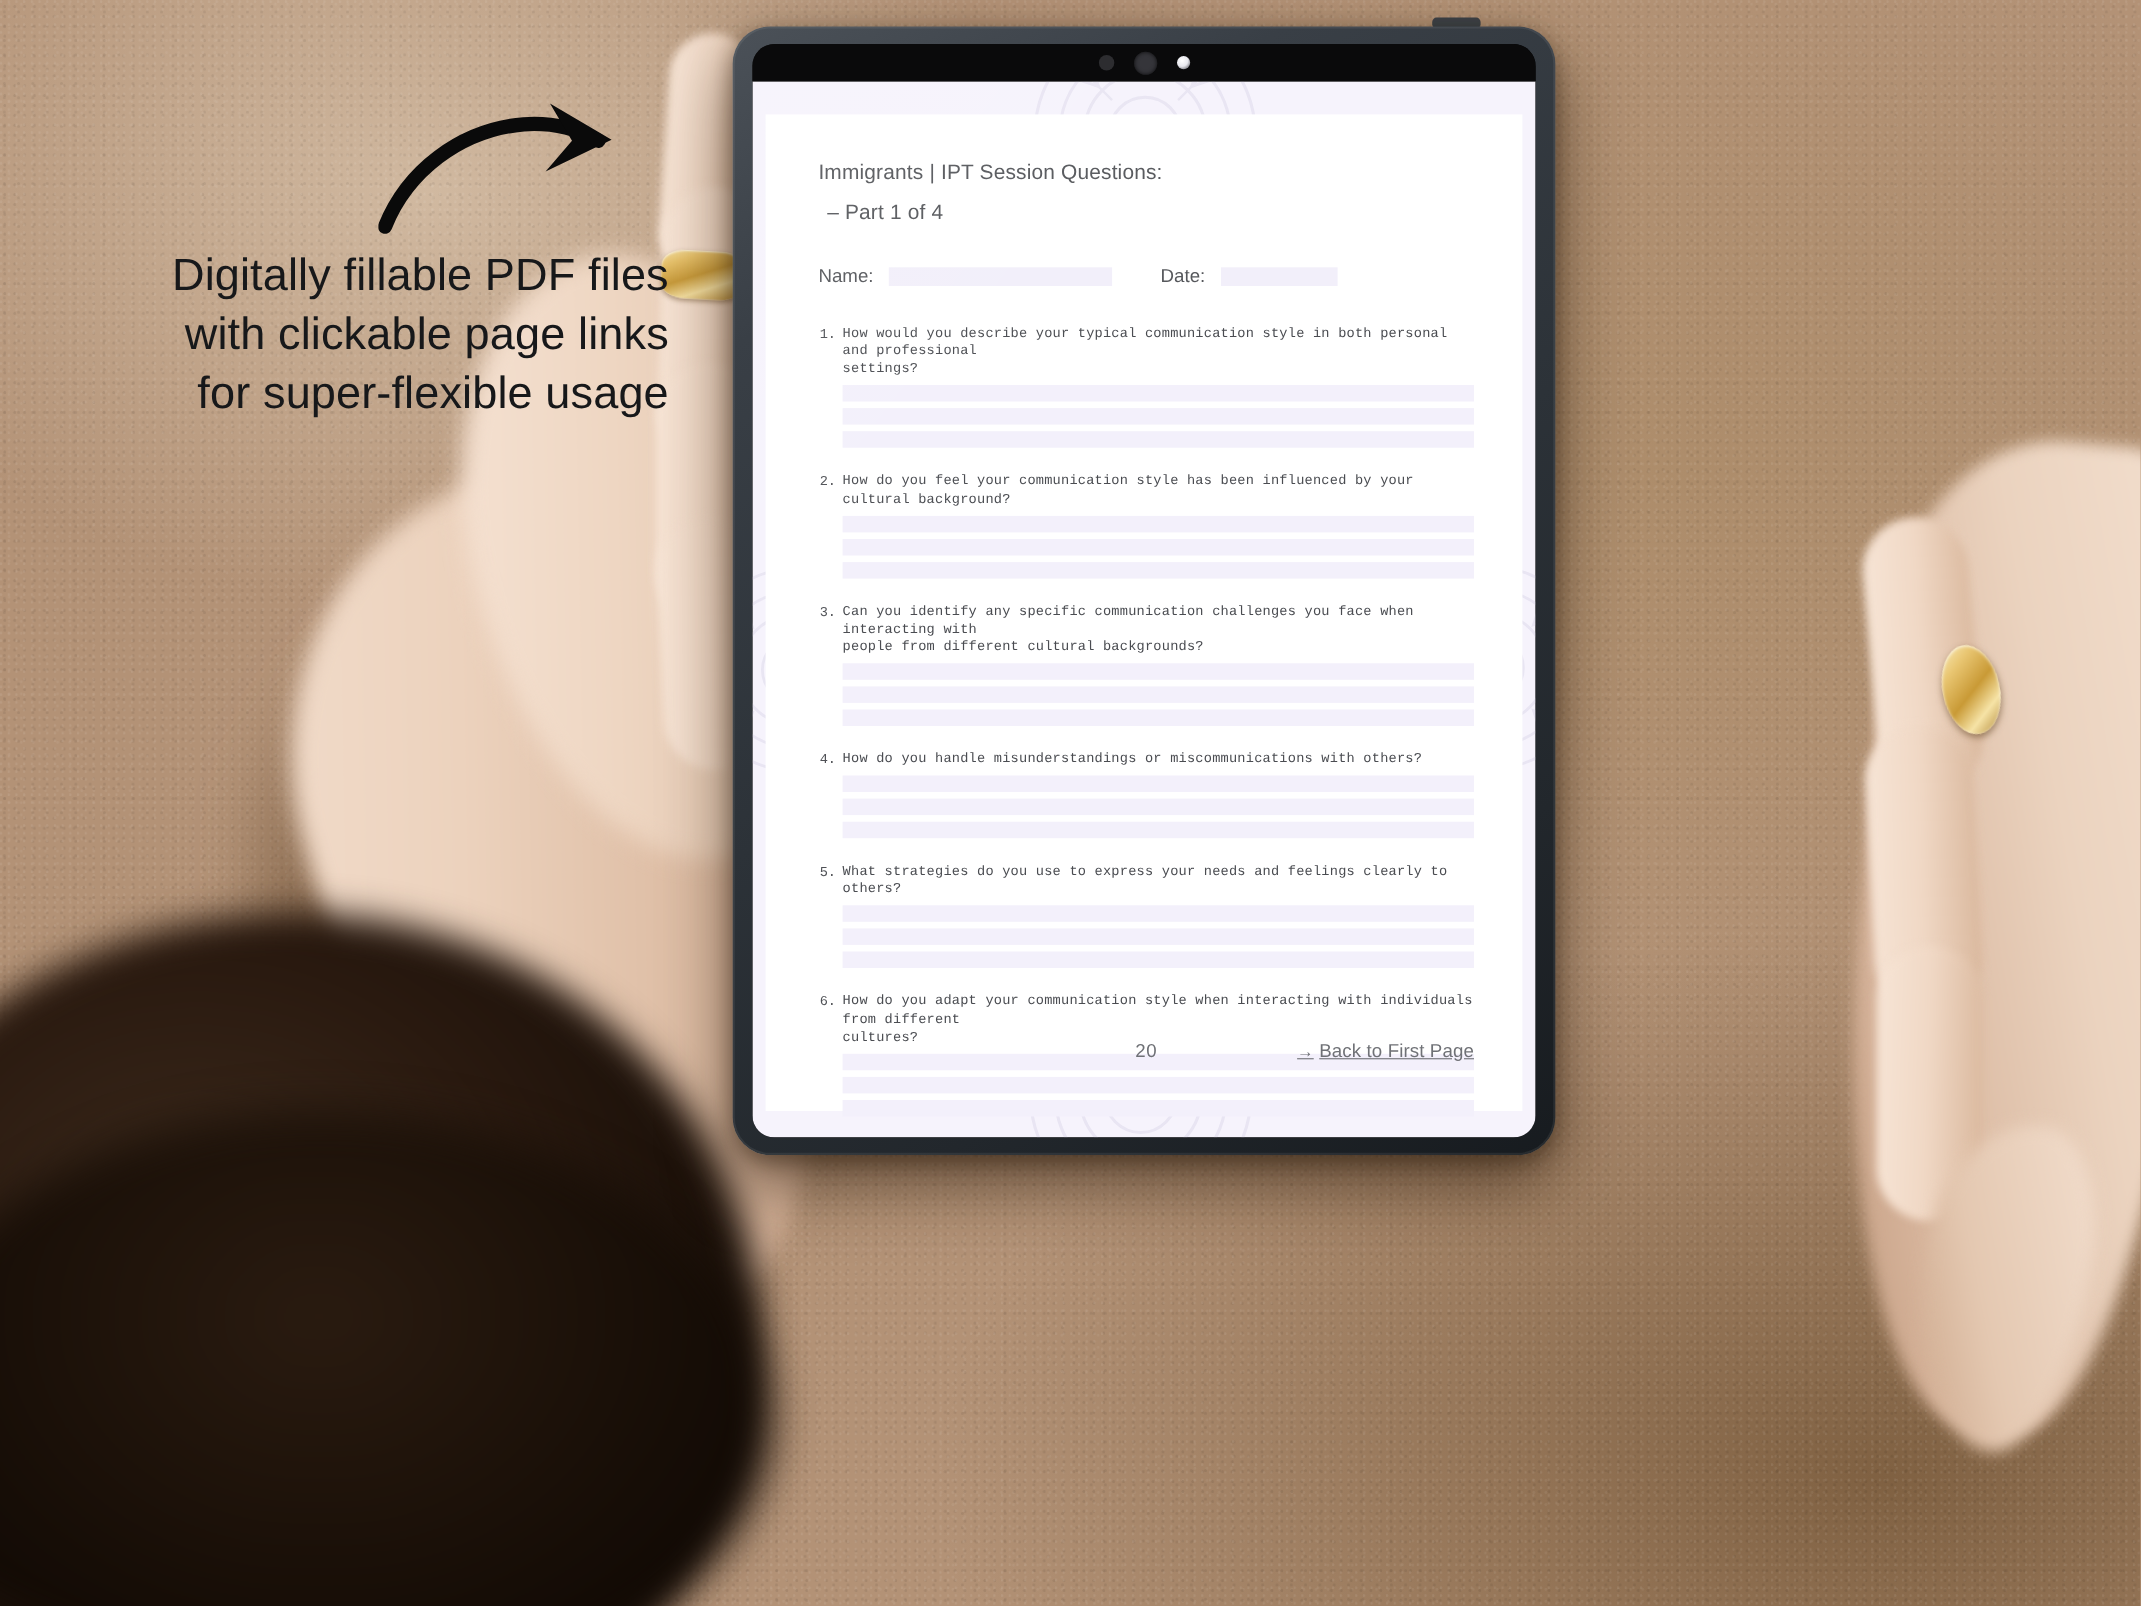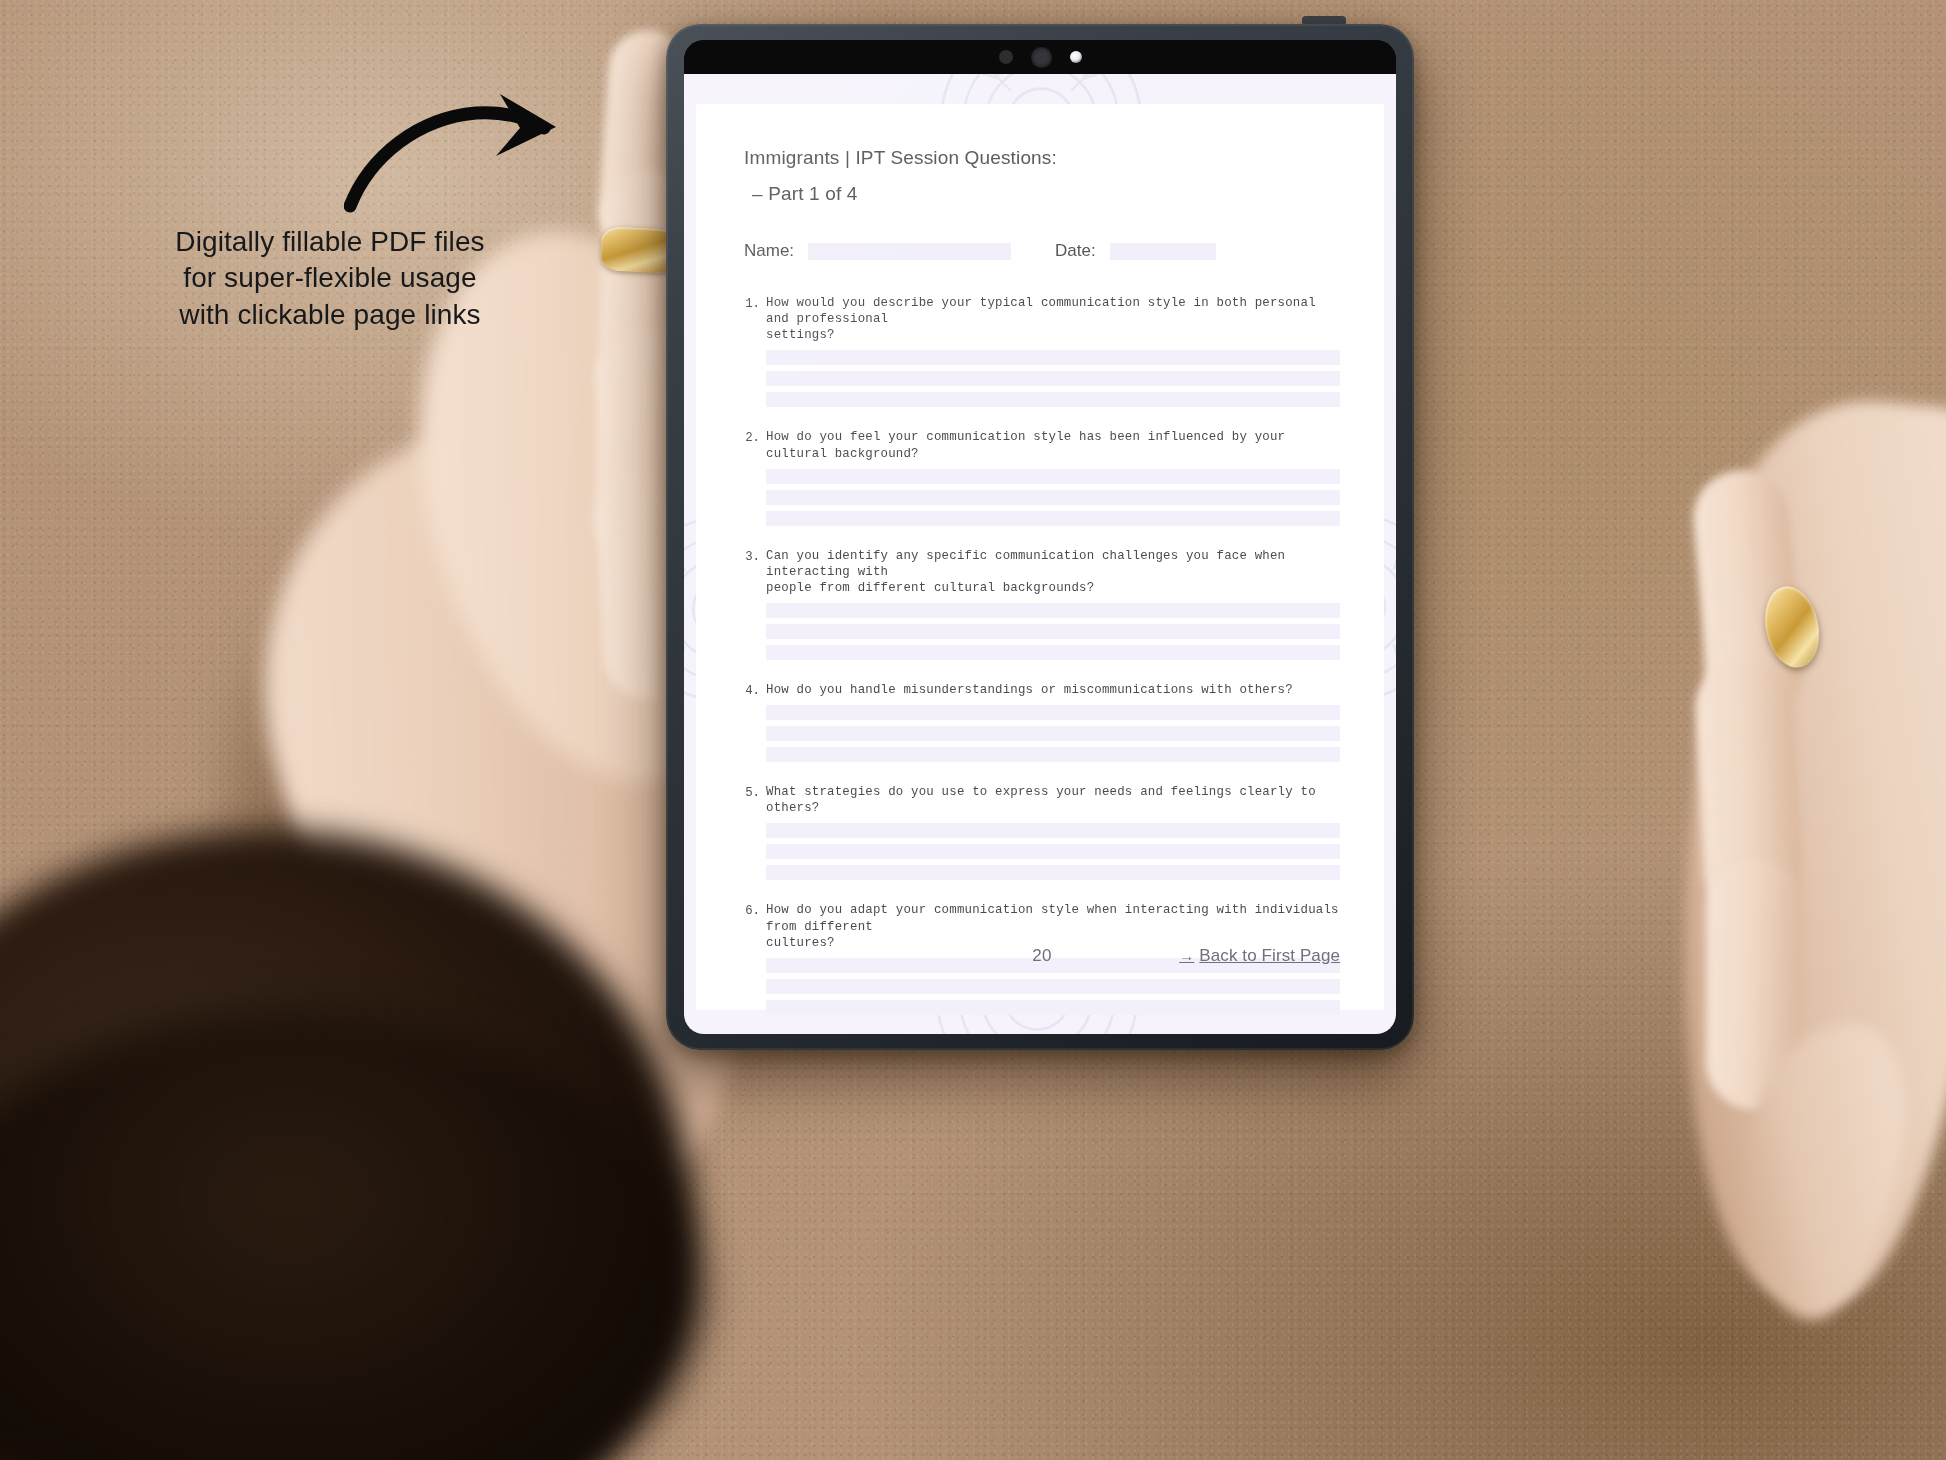--- a/index.html
+++ b/index.html
@@ -120,22 +120,22 @@
   #hair2 {
     position:absolute; left:-120px; top:1010px; width:820px; height:520px;
     border-radius:50% 50% 44% 56% / 60% 54% 46% 40%;
     background:radial-gradient(ellipse at 50% 36%, #2a1b10 0%, #160d06 60%, #0a0503 100%);
     filter:blur(20px);
   }
 
   
   #marketing-copy {
     position:absolute; left:52px; top:224px; width:556px;
-    text-align:center;
-    font-size:28px; line-height:1.30; color:#17181a;
+    text-align:right;
+    font-size:41px; line-height:1.30; color:#17181a;
     letter-spacing:.1px;
   }
   #marketing-copy .line { display:block; white-space:nowrap; }
 
   #arrow-doodle { position:absolute; left:344px; top:84px; width:256px; height:132px; }
 
   
   #tablet {
     position:absolute; left:666px; top:24px; width:748px; height:1026px;
     border-radius:34px;
@@ -273,22 +273,22 @@
   <div id="hair2"></div>
 </div>
 
 <svg id="arrow-doodle" viewBox="0 0 256 132">
   <path d="M6 122 C26 72, 74 34, 132 29 C160 27, 184 34, 200 44" fill="none" stroke="#0a0a0a" stroke-width="13" stroke-linecap="round"></path>
   <path d="M156 10 L212 43 L152 72 L176 44 Z" fill="#0a0a0a"></path>
 </svg>
 
 <div id="marketing-copy">
   <span class="line">Digitally fillable PDF files</span>
+  <span class="line">with clickable page links</span>
   <span class="line">for super-flexible usage</span>
-  <span class="line">with clickable page links</span>
 </div>
 
 <div id="tablet-side-button"></div>
 
 <div id="tablet">
   <div id="tablet-screen">
     <div id="screen-inner">
 
       <div id="bezel-sensors">
         <span class="sensor-sm"></span>

